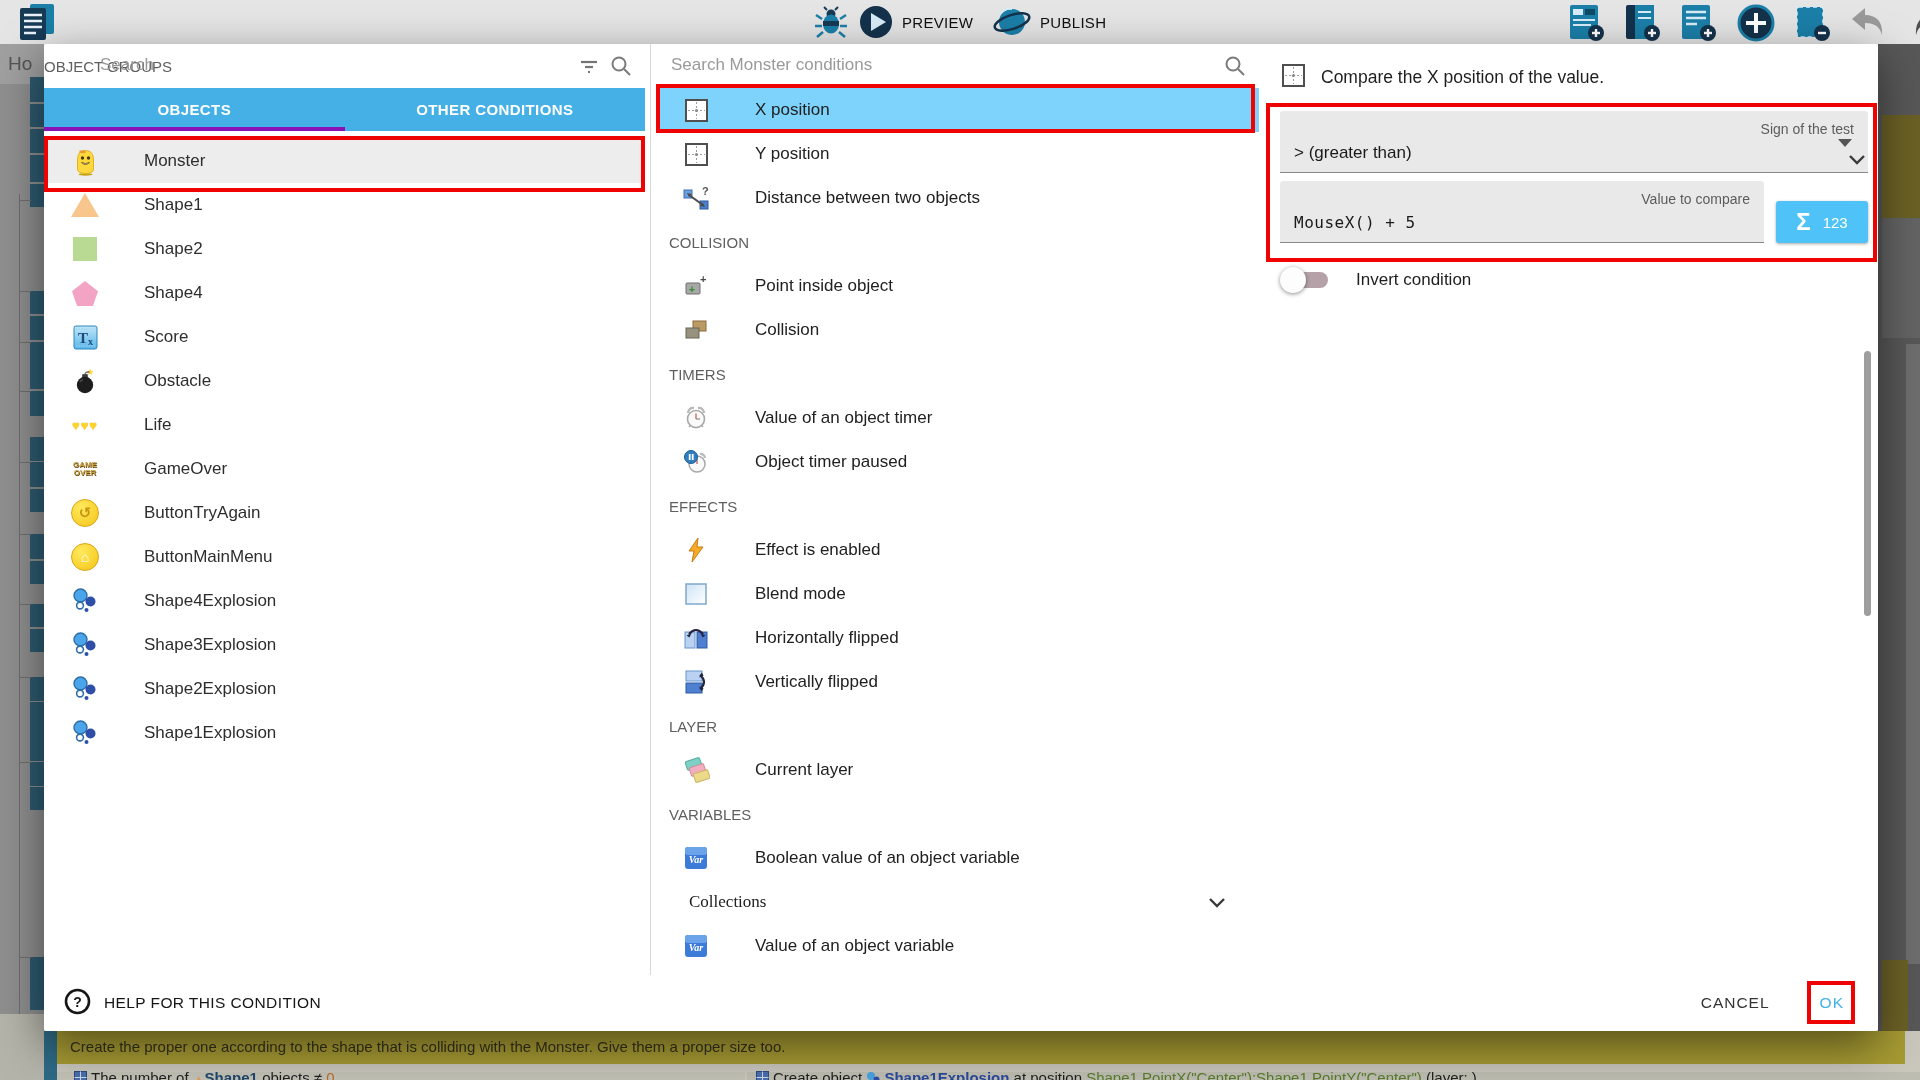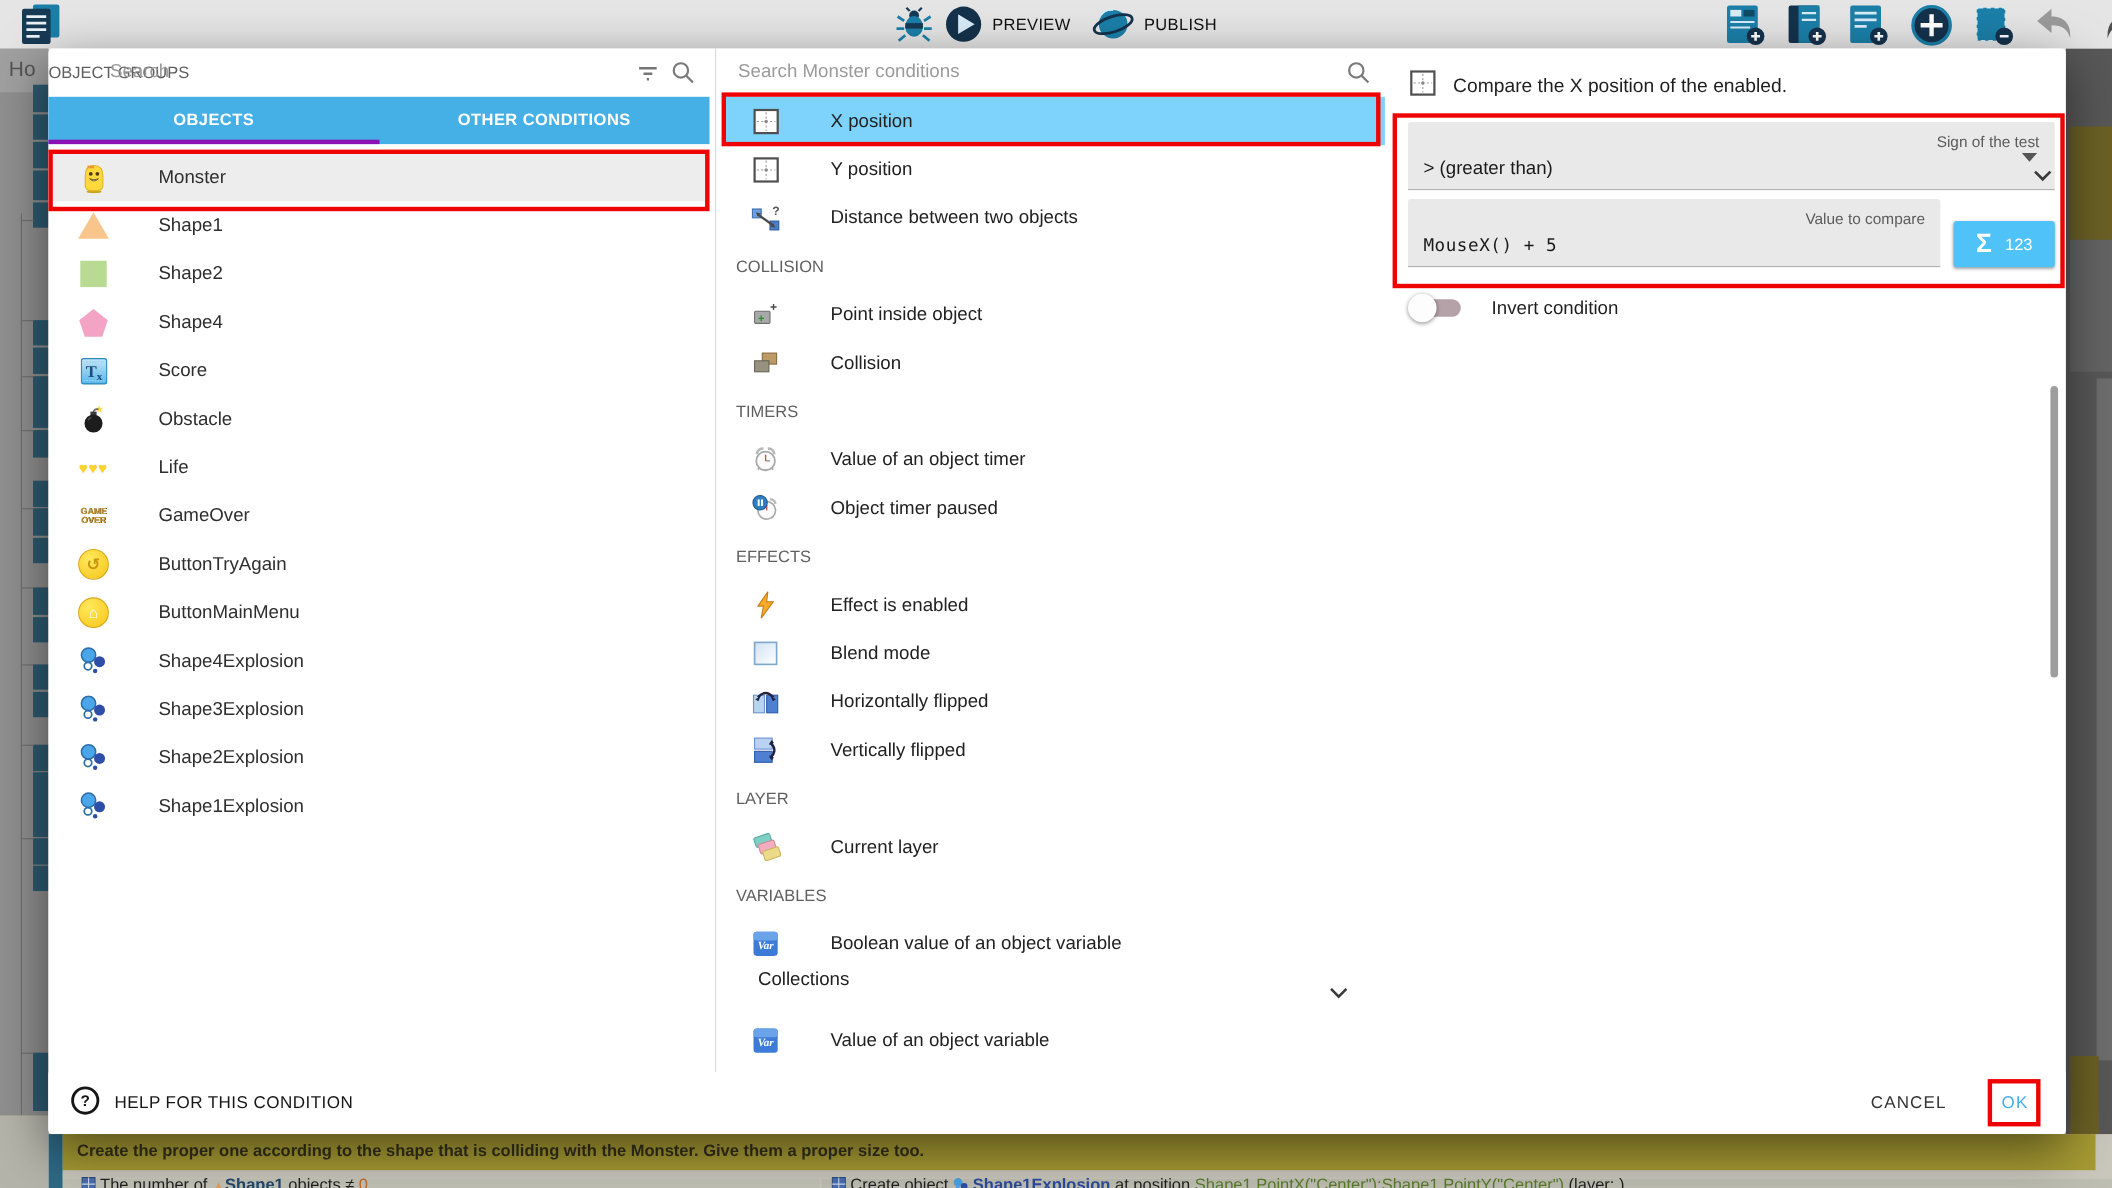--- a/index.html
+++ b/index.html
@@ -22,21 +22,21 @@
   .bg-left .teal{position:absolute;left:30px;width:14px;background:#2e5b70;}
   .bg-left .bottomlight{position:absolute;left:0;top:970px;width:44px;height:66px;background:#b5b4aa;}
   .bg-right{position:absolute;left:1878px;top:44px;width:42px;height:1036px;background:#585858;z-index:1;}
   .bg-right .olive1{position:absolute;left:4px;top:71px;width:38px;height:103px;background:#6b6126;}
   .bg-right .gray1{position:absolute;left:4px;top:174px;width:38px;height:120px;background:#646464;}
   .bg-right .gray2{position:absolute;left:28px;top:300px;width:14px;height:620px;background:#6e6e6e;}
   .bg-right .olive2{position:absolute;left:4px;top:916px;width:26px;height:120px;background:#6b6126;}
   .bg-bottom{position:absolute;left:44px;top:1031px;width:1876px;height:49px;z-index:1;overflow:hidden;background:#cac8bd;}
   .bb-tealbar{position:absolute;left:0;top:0;width:13px;height:49px;background:#2e6a85;}
   .bb-comment{position:absolute;left:13px;top:0;width:1848px;height:33px;background:#a79b33;}
-  .bb-comment span{position:absolute;left:13px;top:7px;font-size:15px;color:#35311b;white-space:nowrap;font-weight:bold;}
+  .bb-comment span{position:absolute;left:13px;top:7px;font-size:15px;color:#35311b;white-space:nowrap;}
   .bb-gap{position:absolute;left:13px;top:33px;width:1863px;height:8px;background:#cac8bd;}
   .bb-row-left{position:absolute;left:13px;top:41px;width:688px;height:8px;background:#c3c2b6;}
   .bb-row-right{position:absolute;left:703px;top:41px;width:1173px;height:8px;background:#bfbeb2;}
   .bb-text{position:absolute;top:38px;font-size:15px;white-space:nowrap;color:#1f1f1f;}
   .bb-text .icon{display:inline-block;vertical-align:-1px;margin-right:4px;}
   .t-def{color:#1f1f1f;}
   .t-obj{color:#21486e;font-weight:bold;}
   .t-objblue{color:#2b4a9e;font-weight:bold;}
   .t-num{color:#c06a28;}
   .t-expr{color:#587c2a;}
@@ -67,21 +67,21 @@
   
   .panel-middle{position:absolute;left:606px;top:0;width:616px;height:931px;border-left:1px solid #d8d8d8;}
   .pm-ph{left:20px;}
   .pm-search{position:absolute;right:20px;top:10px;}
   .cond-list{position:absolute;left:0;top:44px;width:100%;}
   .cond-row{height:44px;display:flex;align-items:center;margin:0 8px;padding-left:22px;}
   .cond-row.selected{background:#7dd3fc;}
   .cond-icon{width:30px;height:30px;display:flex;align-items:center;justify-content:center;flex:none;}
   .cond-label{margin-left:44px;font-size:17px;color:#212121;white-space:nowrap;}
   .cond-header{height:44px;display:flex;align-items:center;padding-left:18px;font-size:15px;color:#5f5f5f;}
-  .cond-collapsible{height:44px;display:flex;margin:0 8px;padding-left:22px;position:relative;}
+  .cond-collapsible{height:44px;display:flex;align-items:center;margin:0 8px;padding-left:22px;position:relative;font-family:Liberation Serif, serif;}
   .cond-collapsible .cond-label{margin-left:8px;}
   .cond-collapsible .chev{position:absolute;right:30px;top:10px;}
   .pm-scrollbar{position:absolute;left:1213px;top:307px;width:7px;height:265px;background:#9e9e9e;border-radius:4px;}
 
   
   .panel-right{position:absolute;left:1222px;top:0;width:612px;height:931px;}
   .rp-header{position:absolute;left:14px;top:18px;display:flex;align-items:center;}
   .rp-title{margin-left:14px;font-size:17.5px;color:#1f1f1f;}
   .rp-fields{position:absolute;left:14px;top:67px;width:588px;}
   .field{background:#e9e9e9;border-bottom:1px solid #8a8a8a;border-radius:3px 3px 0 0;
@@ -674,21 +674,21 @@
     </div>
 
     <div class="panel-right">
       <div class="rp-header">
         <span id="rp-title-icon"><svg width="27" height="27" viewBox="0 0 27 27">
               <rect x="3" y="3" width="21" height="21" fill="#fff" stroke="#4f4f4f" stroke-width="2"></rect>
               <line x1="13.5" y1="5" x2="13.5" y2="22" stroke="#9a9a9a" stroke-dasharray="2,2"></line>
               <line x1="5" y1="13.5" x2="22" y2="13.5" stroke="#9a9a9a" stroke-dasharray="2,2"></line>
               <circle cx="13.5" cy="13.5" r="1.6" fill="#8a8a8a"></circle>
             </svg></span>
-        <span class="rp-title">Compare the X position of the enabled.</span>
+        <span class="rp-title">Compare the X position of the value.</span>
       </div>
       <div class="rp-fields">
         <div class="field sign-field">
           <div class="field-label">Sign of the test</div>
           <div class="field-value">&gt; (greater than)</div>
           <span class="caret"><svg width="24" height="24" viewBox="0 0 24 24">
                 <path d="M5 9 L12 16 L19 9" fill="none" stroke="#3a3a3a" stroke-width="2.4"></path>
               </svg></span>
         </div>
         <div class="value-row">

